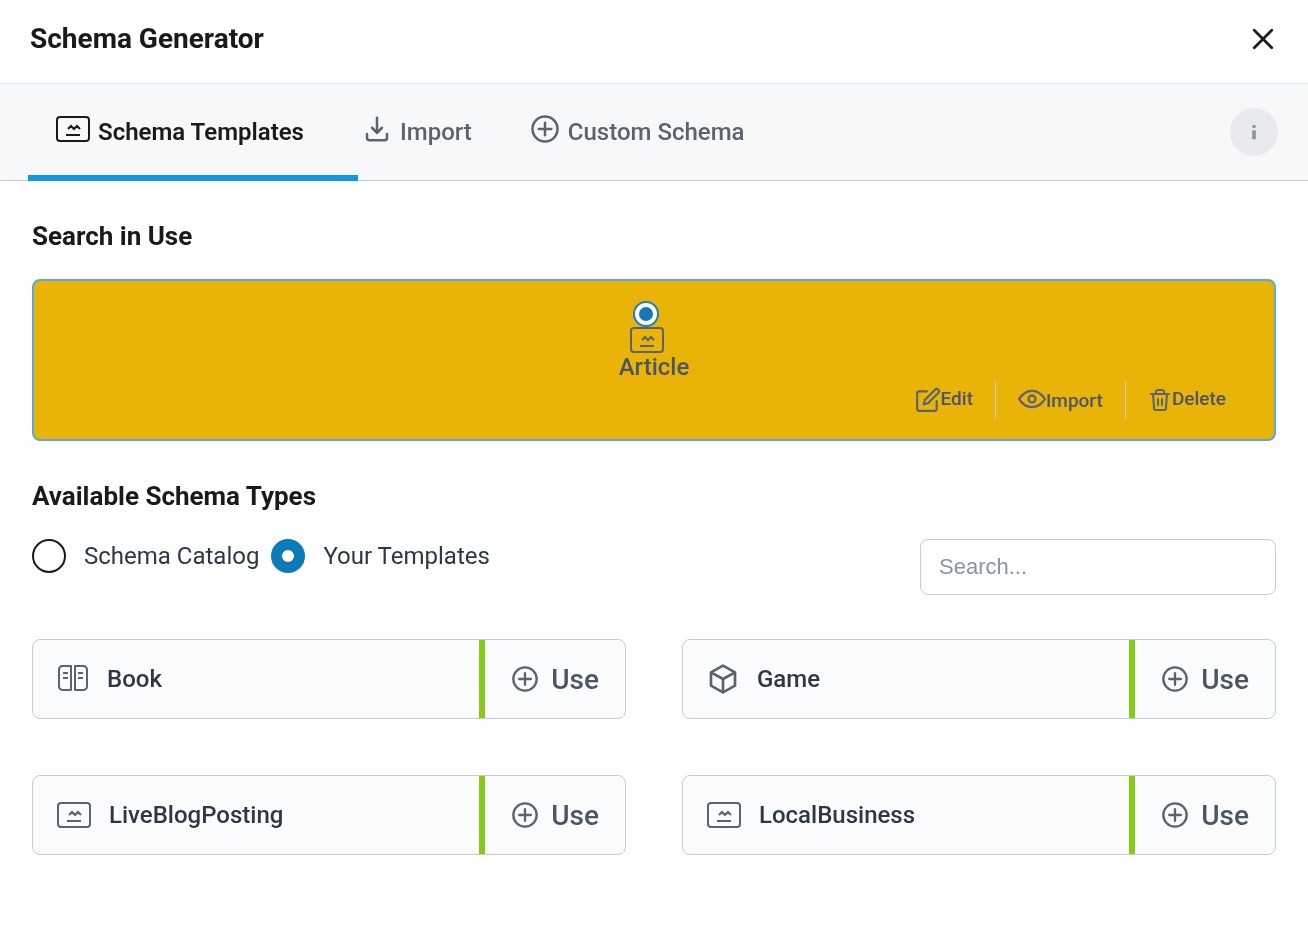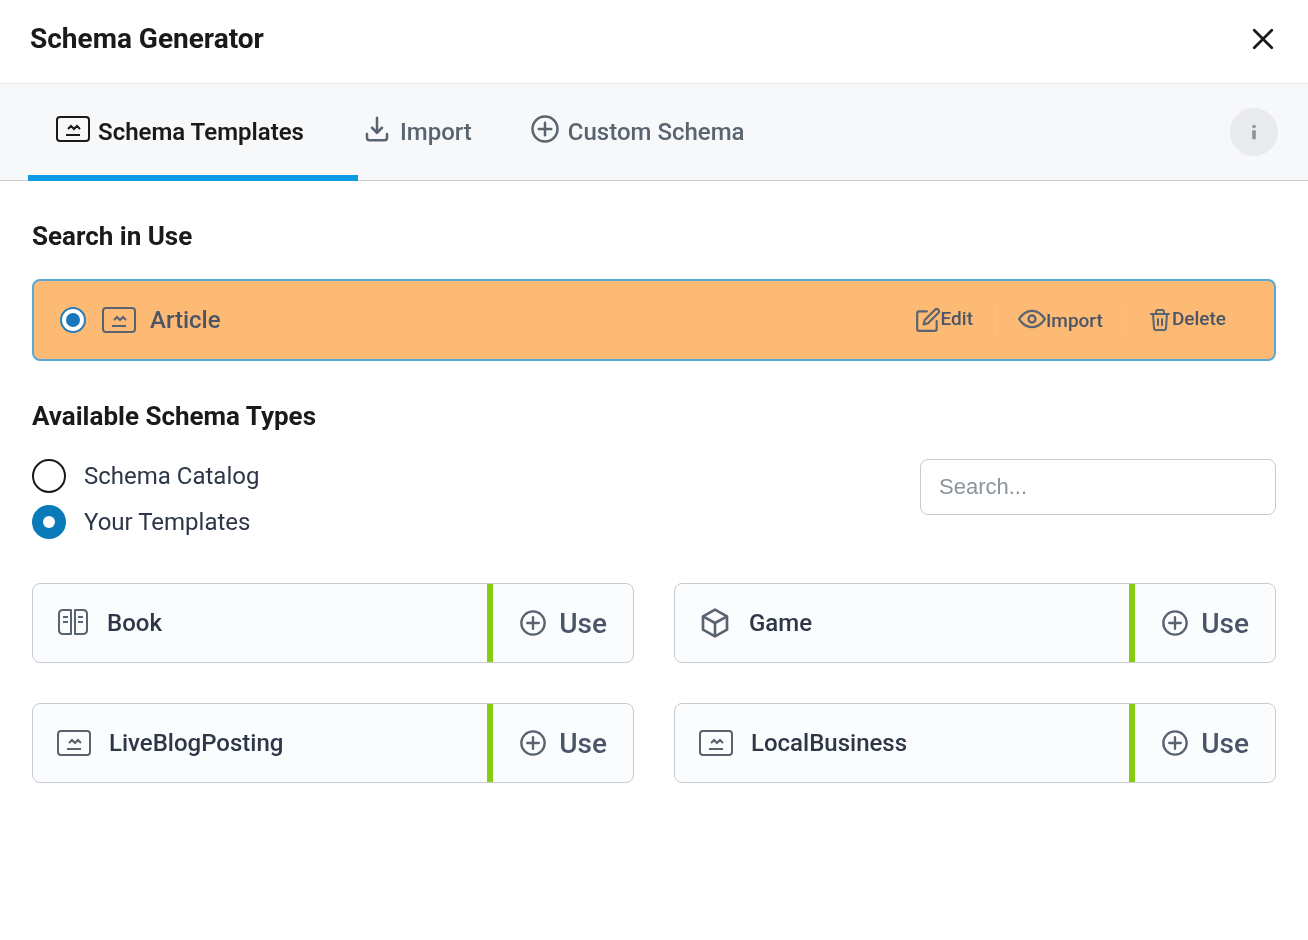--- a/index.html
+++ b/index.html
@@ -68,26 +68,27 @@
   cursor: pointer;
 }
 .content { padding: 40px 32px; }
 .section-title {
   font-size: 26px;
   font-weight: 700;
   margin-bottom: 28px;
 }
 .in-use-card {
   border: 2px solid #59a8d6;
-  background: #fdba74;
+  background: #eab308;
   border-radius: 8px;
   display: flex;
   align-items: center;
   padding: 20px 26px;
   margin-bottom: 40px;
+  flex-direction: column;
 }
 .radio-dot {
   width: 26px; height: 26px;
   border: 2px solid #2a7db3;
   border-radius: 50%;
   background: #fff;
   display: flex; align-items: center; justify-content: center;
   margin-right: 16px;
 }
 .radio-dot-inner {
@@ -101,40 +102,40 @@
   display: flex; 
   font-size: 19px; font-weight: 500; color: #4a5568;
   cursor: pointer; padding: 0 22px;
 }
 .action-btn .icn { display: flex; color: #5a6470; }
 .action-divider { width: 1px; height: 38px; background: #c7ccd1; }
 .filter-row {
   display: flex; align-items: flex-start; justify-content: space-between;
   margin-bottom: 44px;
 }
-.radio-group { display: flex; flex-direction: column; gap: 12px; }
+.radio-group { display: flex; flex-direction: row; gap: 12px; }
 .radio-option { display: flex; align-items: center; gap: 18px; cursor: pointer; }
 .radio-circle {
   width: 34px; height: 34px; border-radius: 50%;
   border: 2px solid #1a1a1a; background: #fff;
   display: flex; align-items: center; justify-content: center;
 }
 .radio-circle.filled { background: #0a7bb8; border-color: #0a7bb8; }
 .radio-circle.filled::after {
   content: ""; width: 12px; height: 12px; border-radius: 50%; background: #fff;
 }
 .radio-label { font-size: 24px; color: #2d3748; }
 .search-input {
   width: 356px; height: 56px;
   border: 1px solid #c7ccd1; border-radius: 8px;
   padding: 0 18px; font-size: 22px;
   color: #4a5568; background: #fff;
 }
 .search-input::placeholder { color: #8a94a0; }
-.card-grid { display: grid; grid-template-columns: 1fr 1fr; gap: 40px; text-align: center; }
+.card-grid { display: grid; grid-template-columns: 1fr 1fr; gap: 56px; text-align: center; }
 .schema-card {
   border: 1px solid #c7ccd1; background: #fbfcfd;
   border-radius: 8px; height: 80px;
   display: flex; align-items: center;
   padding: 0 0 0 24px;
 }
 .card-icon { color: #5a6470; margin-right: 18px; display: flex; }
 .card-name { font-size: 24px; font-weight: 500; color: #2d3748; }
 .use-btn {
   margin-left: auto; height: 100%;

